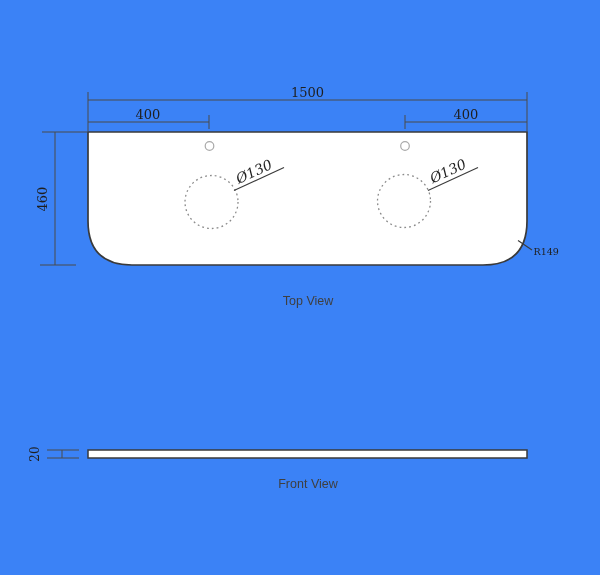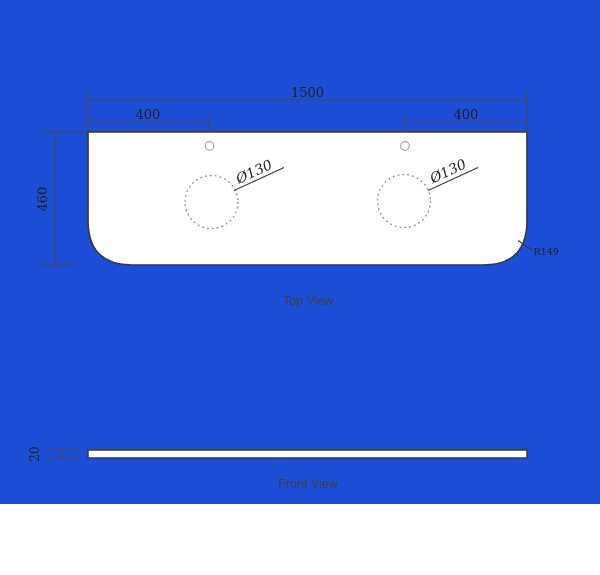--- a/index.html
+++ b/index.html
@@ -3,22 +3,22 @@
 <meta charset="utf-8">
 <style>
   html, body {
     margin: 0;
     padding: 0;
     background: #ffffff;
   }
   .canvas {
     position: relative;
     width: 600px;
-    height: 504px;
-    background: #1d4ed8;
+    height: 575px;
+    background: #3b82f6;
     overflow: hidden;
   }
   svg { display: block; }
 
   
   .outline       { fill: #ffffff; stroke: #3a3a3a; stroke-width: 1.7; }
   .slab          { fill: #ffffff; stroke: #3a3a3a; stroke-width: 1.5; }
   .dimline       { stroke: #4a4a4a; stroke-width: 1; fill: none; }
   .leader        { stroke: #3a3a3a; stroke-width: 1.1; fill: none; }
   .basin-circle  { fill: none; stroke: #8a8a8a; stroke-width: 1.3; stroke-dasharray: 1.8 3.1; }

